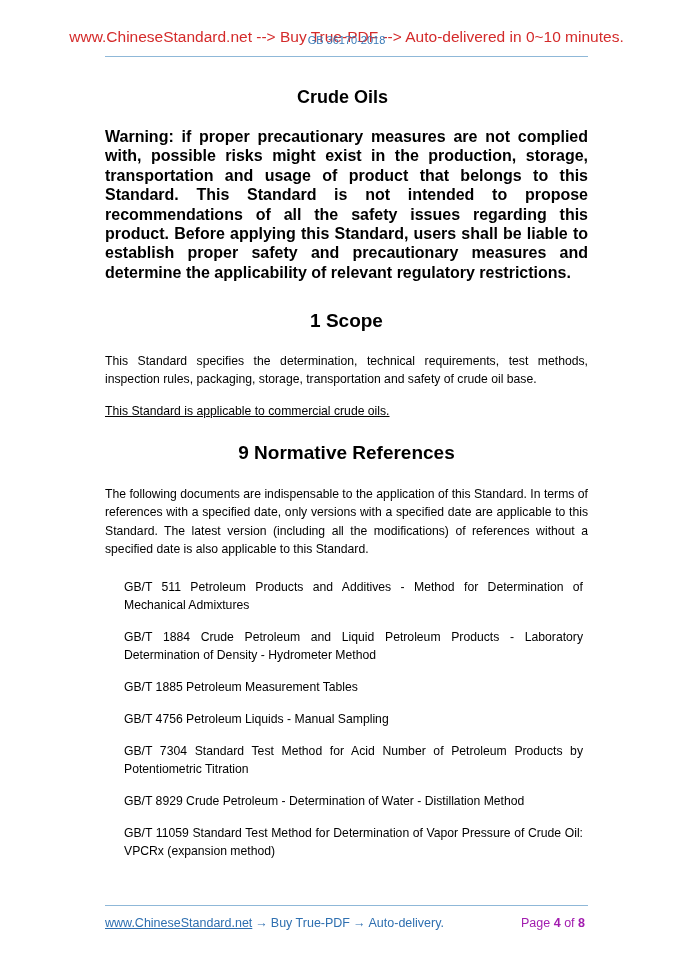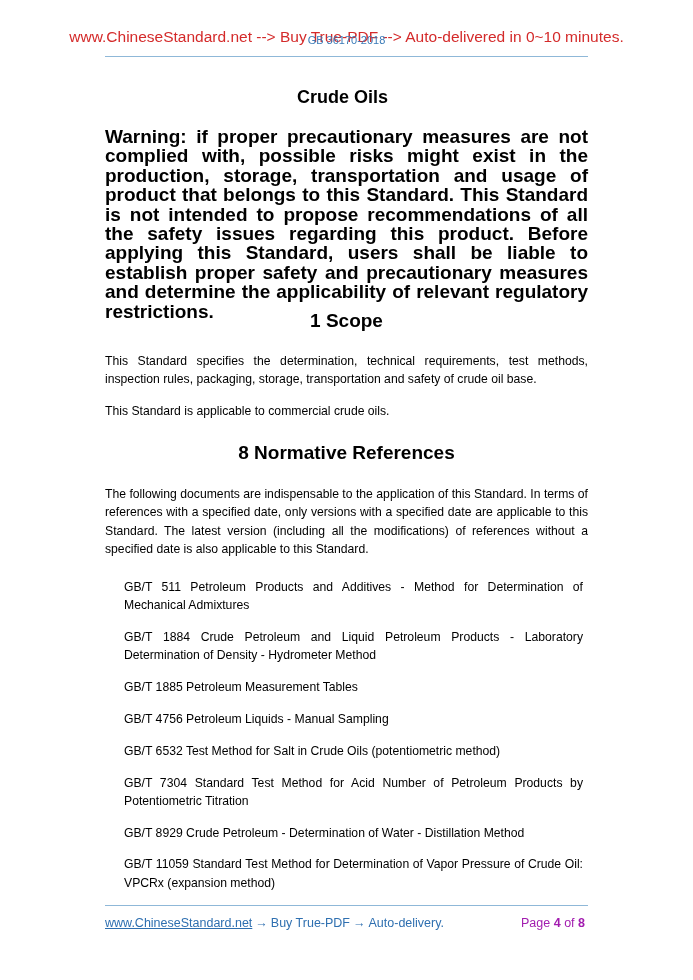--- a/index.html
+++ b/index.html
@@ -20,33 +20,33 @@
     border-top: 1px solid #8fb8d8;
   }
   .doc-title {
     position: absolute; top: 86px; left: 0; width: 685px; text-align: center;
     font-size: 18px; font-weight: bold; line-height: 22px;
   }
   .content {
     position: absolute; left: 105px; width: 483px;
   }
   .warning {
-    top: 127px; font-size: 19px; font-weight: bold; line-height: 19.4px;
+    top: 127px; font-size: 16px; font-weight: bold; line-height: 19.4px;
     text-align: justify;
   }
   .h1 {
     font-size: 19px; font-weight: bold; line-height: 24px; text-align: center;
   }
   .scope-h { top: 309px; }
   .norm-h { top: 441px; }
   .para {
     font-size: 12.2px; line-height: 18.3px; text-align: justify;
   }
   .scope-p1 { top: 352px; }
-  .scope-p2 { top: 402px; }
+  .scope-p2 { top: 402px; text-decoration: underline; }
   .norm-p { top: 485px; }
   .refs {
     position: absolute; left: 118px; width: 459px; top: 572px;
     margin: 6px; padding: 0; list-style: none;
   }
   .refs li {
     font-size: 12.2px; line-height: 18.3px; text-align: justify;
     margin-bottom: 13.5px;
   }
   .footer-rule {
@@ -72,29 +72,28 @@
 <div class="header-rule"></div>
 
 <div class="doc-title">Crude Oils</div>
 
 <div class="content warning">Warning: if proper precautionary measures are not complied with, possible risks might exist in the production, storage, transportation and usage of product that belongs to this Standard. This Standard is not intended to propose recommendations of all the safety issues regarding this product. Before applying this Standard, users shall be liable to establish proper safety and precautionary measures and determine the applicability of relevant regulatory restrictions.</div>
 
 <div class="content h1 scope-h">1 Scope</div>
 <div class="content para scope-p1">This Standard specifies the determination, technical requirements, test methods, inspection rules, packaging, storage, transportation and safety of crude oil base.</div>
 <div class="content para scope-p2">This Standard is applicable to commercial crude oils.</div>
 
-<div class="content h1 norm-h">8 Normative References</div>
+<div class="content h1 norm-h">9 Normative References</div>
 <div class="content para norm-p">The following documents are indispensable to the application of this Standard. In terms of references with a specified date, only versions with a specified date are applicable to this Standard. The latest version (including all the modifications) of references without a specified date is also applicable to this Standard.</div>
 
 <ul class="refs">
   <li>GB/T 511 Petroleum Products and Additives - Method for Determination of Mechanical Admixtures</li>
   <li>GB/T 1884 Crude Petroleum and Liquid Petroleum Products - Laboratory Determination of Density - Hydrometer Method</li>
   <li>GB/T 1885 Petroleum Measurement Tables</li>
   <li>GB/T 4756 Petroleum Liquids - Manual Sampling</li>
-  <li>GB/T 6532 Test Method for Salt in Crude Oils (potentiometric method)</li>
   <li>GB/T 7304 Standard Test Method for Acid Number of Petroleum Products by Potentiometric Titration</li>
   <li>GB/T 8929 Crude Petroleum - Determination of Water - Distillation Method</li>
   <li>GB/T 11059 Standard Test Method for Determination of Vapor Pressure of Crude Oil: VPCRx (expansion method)</li>
 </ul>
 
 <div class="footer-rule"></div>
 <div class="footer">
   <span class="link">www.ChineseStandard.net</span><span class="arrow">→</span><span>Buy True-PDF</span><span class="arrow">→</span><span>Auto-delivery.</span>
   <span class="page">
     <span>Page</span>

